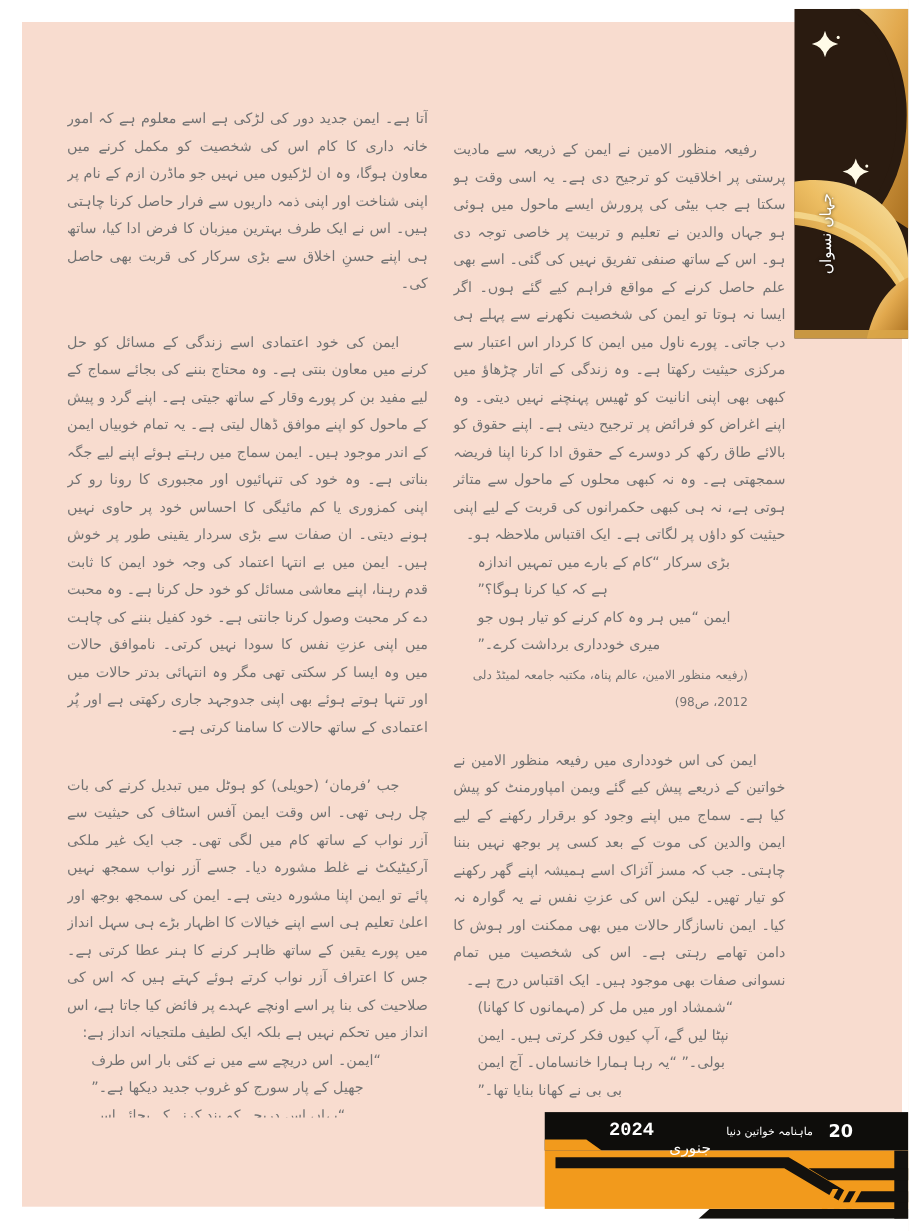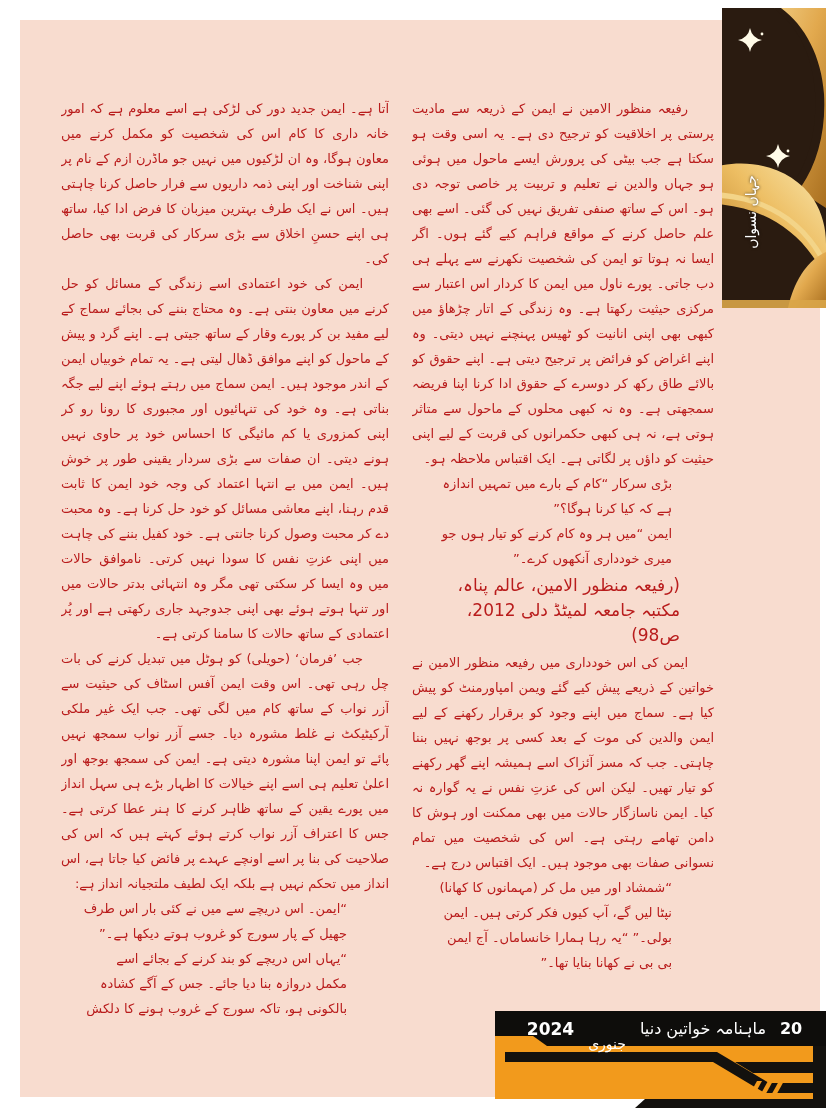--- a/index.html
+++ b/index.html
@@ -9,30 +9,30 @@
     position:relative; width:826px; height:1119px;
     background:#ffffff; overflow:hidden; direction:rtl;
   }
   .page-bg {
     position:absolute; left:20px; top:20px; width:800px; height:1077px;
     background:#f8dccf;
   }
   
   .col {
     position:absolute; direction:rtl; text-align:justify;
-    color:#b91c1c; font-size:13px; line-height:25px;
+    color:#737373; font-size:13px; line-height:25px;
     overflow:hidden;
   }
   #col-right { right:112px; top:96px; width:302px; height:916px; }
   #col-left  { right:437px; top:96px; width:328px; height:920px; }
   .para { text-align:justify; }
-  .para.body { text-indent:26px; }
+  .para.body { text-indent:26px;margin-top:28px; }
   .para.lead { text-indent:0; }
-  .para.quote { margin:0 42px 0 22px; text-align:right; }
-  .para.citation { font-size:17px; margin:2px 34px 2px 10px; text-align:right; }
+  .para.quote { margin:0 42px 0 22px; text-align:left; }
+  .para.citation { font-size:11px; margin:2px 34px 2px 10px; text-align:right; }
   
   .corner-panel {
     position:absolute; left:722px; top:8px; width:104px; height:300px;
     overflow:hidden;
   }
   .corner-panel svg { display:block; }
   .vertical-label {
     position:absolute; left:-26px; top:196px; width:110px;
     transform:rotate(-90deg); transform-origin:center;
     color:#ffffff; font-size:14px; letter-spacing:1px;
@@ -44,23 +44,23 @@
     position:absolute; left:495px; top:1011px; width:331px; height:97px;
   }
   .footer svg { position:absolute; left:0; top:0; }
   .footer-bar-text {
     position:absolute; left:0; top:0; width:331px; height:35px;
     display:flex; flex-direction:row; direction:rtl;
     align-items:center; justify-content:center; gap:14px;
     color:#ffffff; padding-left:8px;
   }
   .footer-page-num { font-weight:bold; font-size:16px; font-family:"DejaVu Sans", sans-serif; }
-  .footer-title { font-size:16px; }
+  .footer-title { font-size:10px; }
   .footer-month { font-size:14px;margin-top:30px; }
-  .footer-year { font-weight:bold; font-size:17px; direction:ltr; }
+  .footer-year { font-weight:bold; font-size:17px; direction:ltr;font-family:Liberation Mono, monospace; }
 </style>
 </head>
 <body>
 
 <div id="canvas">
 
   <div class="page-bg"></div>
 
   <div class="corner-panel">
     <svg width="104" height="300" viewBox="0 0 104 300">
@@ -89,31 +89,31 @@
         <circle cx="40" cy="26" r="1.4"></circle>
         <circle cx="66" cy="143" r="1.4"></circle>
       </g>
     </svg>
     <div class="vertical-label">جہاں نسواں</div>
   </div>
 
   <div class="col" id="col-right">
       <div class="para body">رفیعہ منظور الامین نے ایمن کے ذریعہ سے مادیت پرستی پر اخلاقیت کو ترجیح دی ہے۔ یہ اسی وقت ہو سکتا ہے جب بیٹی کی پرورش ایسے ماحول میں ہوئی ہو جہاں والدین نے تعلیم و تربیت پر خاصی توجہ دی ہو۔ اس کے ساتھ صنفی تفریق نہیں کی گئی۔ اسے بھی علم حاصل کرنے کے مواقع فراہم کیے گئے ہوں۔ اگر ایسا نہ ہوتا تو ایمن کی شخصیت نکھرنے سے پہلے ہی دب جاتی۔ پورے ناول میں ایمن کا کردار اس اعتبار سے مرکزی حیثیت رکھتا ہے۔ وہ زندگی کے اتار چڑھاؤ میں کبھی بھی اپنی انانیت کو ٹھیس پہنچنے نہیں دیتی۔ وہ اپنے اغراض کو فرائض پر ترجیح دیتی ہے۔ اپنے حقوق کو بالائے طاق رکھ کر دوسرے کے حقوق ادا کرنا اپنا فریضہ سمجھتی ہے۔ وہ نہ کبھی محلوں کے ماحول سے متاثر ہوتی ہے، نہ ہی کبھی حکمرانوں کی قربت کے لیے اپنی حیثیت کو داؤں پر لگاتی ہے۔ ایک اقتباس ملاحظہ ہو۔</div>
       <div class="para quote">بڑی سرکار “کام کے بارے میں تمہیں اندازہ ہے کہ کیا کرنا ہوگا؟”</div>
-      <div class="para quote">ایمن “میں ہر وہ کام کرنے کو تیار ہوں جو میری خودداری آنکھوں کرے۔”</div>
+      <div class="para quote">ایمن “میں ہر وہ کام کرنے کو تیار ہوں جو میری خودداری برداشت کرے۔”</div>
       <div class="para citation">(رفیعہ منظور الامین، عالم پناہ، مکتبہ جامعہ لمیٹڈ دلی 2012، ص98)</div>
       <div class="para body">ایمن کی اس خودداری میں رفیعہ منظور الامین نے خواتین کے ذریعے پیش کیے گئے ویمن امپاورمنٹ کو پیش کیا ہے۔ سماج میں اپنے وجود کو برقرار رکھنے کے لیے ایمن والدین کی موت کے بعد کسی پر بوجھ نہیں بننا چاہتی۔ جب کہ مسز آئزاک اسے ہمیشہ اپنے گھر رکھنے کو تیار تھیں۔ لیکن اس کی عزتِ نفس نے یہ گوارہ نہ کیا۔ ایمن ناسازگار حالات میں بھی ممکنت اور ہوش کا دامن تھامے رہتی ہے۔ اس کی شخصیت میں تمام نسوانی صفات بھی موجود ہیں۔ ایک اقتباس درج ہے۔</div>
       <div class="para quote">“شمشاد اور میں مل کر (مہمانوں کا کھانا) نپٹا لیں گے، آپ کیوں فکر کرتی ہیں۔ ایمن بولی۔” “یہ رہا ہمارا خانساماں۔ آج ایمن بی بی نے کھانا بنایا تھا۔”</div>
     </div>
 
   <div class="col" id="col-left">
       <div class="para lead">آتا ہے۔ ایمن جدید دور کی لڑکی ہے اسے معلوم ہے کہ امور خانہ داری کا کام اس کی شخصیت کو مکمل کرنے میں معاون ہوگا، وہ ان لڑکیوں میں نہیں جو ماڈرن ازم کے نام پر اپنی شناخت اور اپنی ذمہ داریوں سے فرار حاصل کرنا چاہتی ہیں۔ اس نے ایک طرف بہترین میزبان کا فرض ادا کیا، ساتھ ہی اپنے حسنِ اخلاق سے بڑی سرکار کی قربت بھی حاصل کی۔</div>
       <div class="para body">ایمن کی خود اعتمادی اسے زندگی کے مسائل کو حل کرنے میں معاون بنتی ہے۔ وہ محتاج بننے کی بجائے سماج کے لیے مفید بن کر پورے وقار کے ساتھ جیتی ہے۔ اپنے گرد و پیش کے ماحول کو اپنے موافق ڈھال لیتی ہے۔ یہ تمام خوبیاں ایمن کے اندر موجود ہیں۔ ایمن سماج میں رہتے ہوئے اپنے لیے جگہ بناتی ہے۔ وہ خود کی تنہائیوں اور مجبوری کا رونا رو کر اپنی کمزوری یا کم مائیگی کا احساس خود پر حاوی نہیں ہونے دیتی۔ ان صفات سے بڑی سردار یقینی طور پر خوش ہیں۔ ایمن میں بے انتہا اعتماد کی وجہ خود ایمن کا ثابت قدم رہنا، اپنے معاشی مسائل کو خود حل کرنا ہے۔ وہ محبت دے کر محبت وصول کرنا جانتی ہے۔ خود کفیل بننے کی چاہت میں اپنی عزتِ نفس کا سودا نہیں کرتی۔ ناموافق حالات میں وہ ایسا کر سکتی تھی مگر وہ انتہائی بدتر حالات میں اور تنہا ہوتے ہوئے بھی اپنی جدوجہد جاری رکھتی ہے اور پُر اعتمادی کے ساتھ حالات کا سامنا کرتی ہے۔</div>
       <div class="para body">جب ’فرمان‘ (حویلی) کو ہوٹل میں تبدیل کرنے کی بات چل رہی تھی۔ اس وقت ایمن آفس اسٹاف کی حیثیت سے آزر نواب کے ساتھ کام میں لگی تھی۔ جب ایک غیر ملکی آرکیٹیکٹ نے غلط مشورہ دیا۔ جسے آزر نواب سمجھ نہیں پائے تو ایمن اپنا مشورہ دیتی ہے۔ ایمن کی سمجھ بوجھ اور اعلیٰ تعلیم ہی اسے اپنے خیالات کا اظہار بڑے ہی سہل انداز میں پورے یقین کے ساتھ ظاہر کرنے کا ہنر عطا کرتی ہے۔ جس کا اعتراف آزر نواب کرتے ہوئے کہتے ہیں کہ اس کی صلاحیت کی بنا پر اسے اونچے عہدے پر فائض کیا جاتا ہے، اس انداز میں تحکم نہیں ہے بلکہ ایک لطیف ملتجیانہ انداز ہے:</div>
-      <div class="para quote">“ایمن۔ اس دریچے سے میں نے کئی بار اس طرف جھیل کے پار سورج کو غروب ہوتے دیکھا ہے۔”</div>
+      <div class="para quote">“ایمن۔ اس دریچے سے میں نے کئی بار اس طرف جھیل کے پار سورج کو غروب جدید دیکھا ہے۔”</div>
       <div class="para quote">“یہاں اس دریچے کو بند کرنے کے بجائے اسے مکمل دروازہ بنا دیا جائے۔ جس کے آگے کشادہ بالکونی ہو، تاکہ سورج کے غروب ہونے کا دلکش منظر ضائع نہ ہو۔”</div>
     </div>
 
   <div class="footer">
     <svg width="331" height="97" viewBox="0 0 331 97">
       <rect x="0" y="0" width="331" height="35" fill="#0e0d0b"></rect>
       <polygon points="0,25 38,25 52,35 0,35" fill="#f29a1c"></polygon>
       <rect x="0" y="35" width="331" height="53" fill="#f29a1c"></rect>
       <rect x="318" y="35" width="13" height="62" fill="#13110e"></rect>
       <path d="M10,41 L222,41 L274,72 L331,72 L331,82 L270,82 L218,51 L10,51 Z" fill="#13110e"></path>

